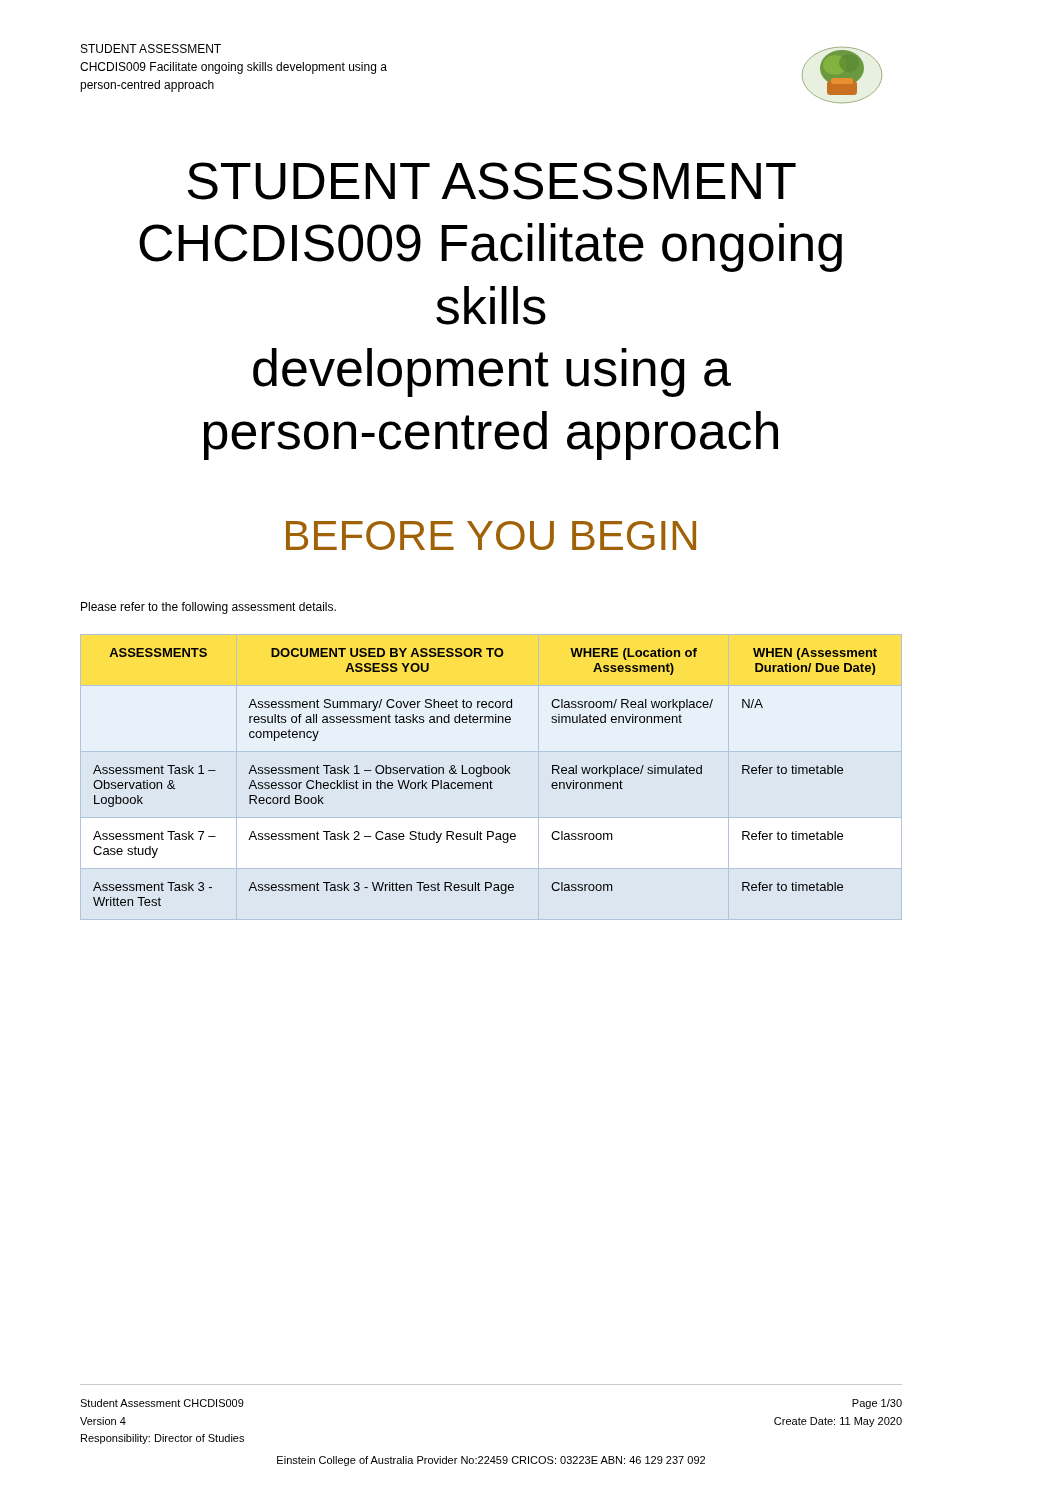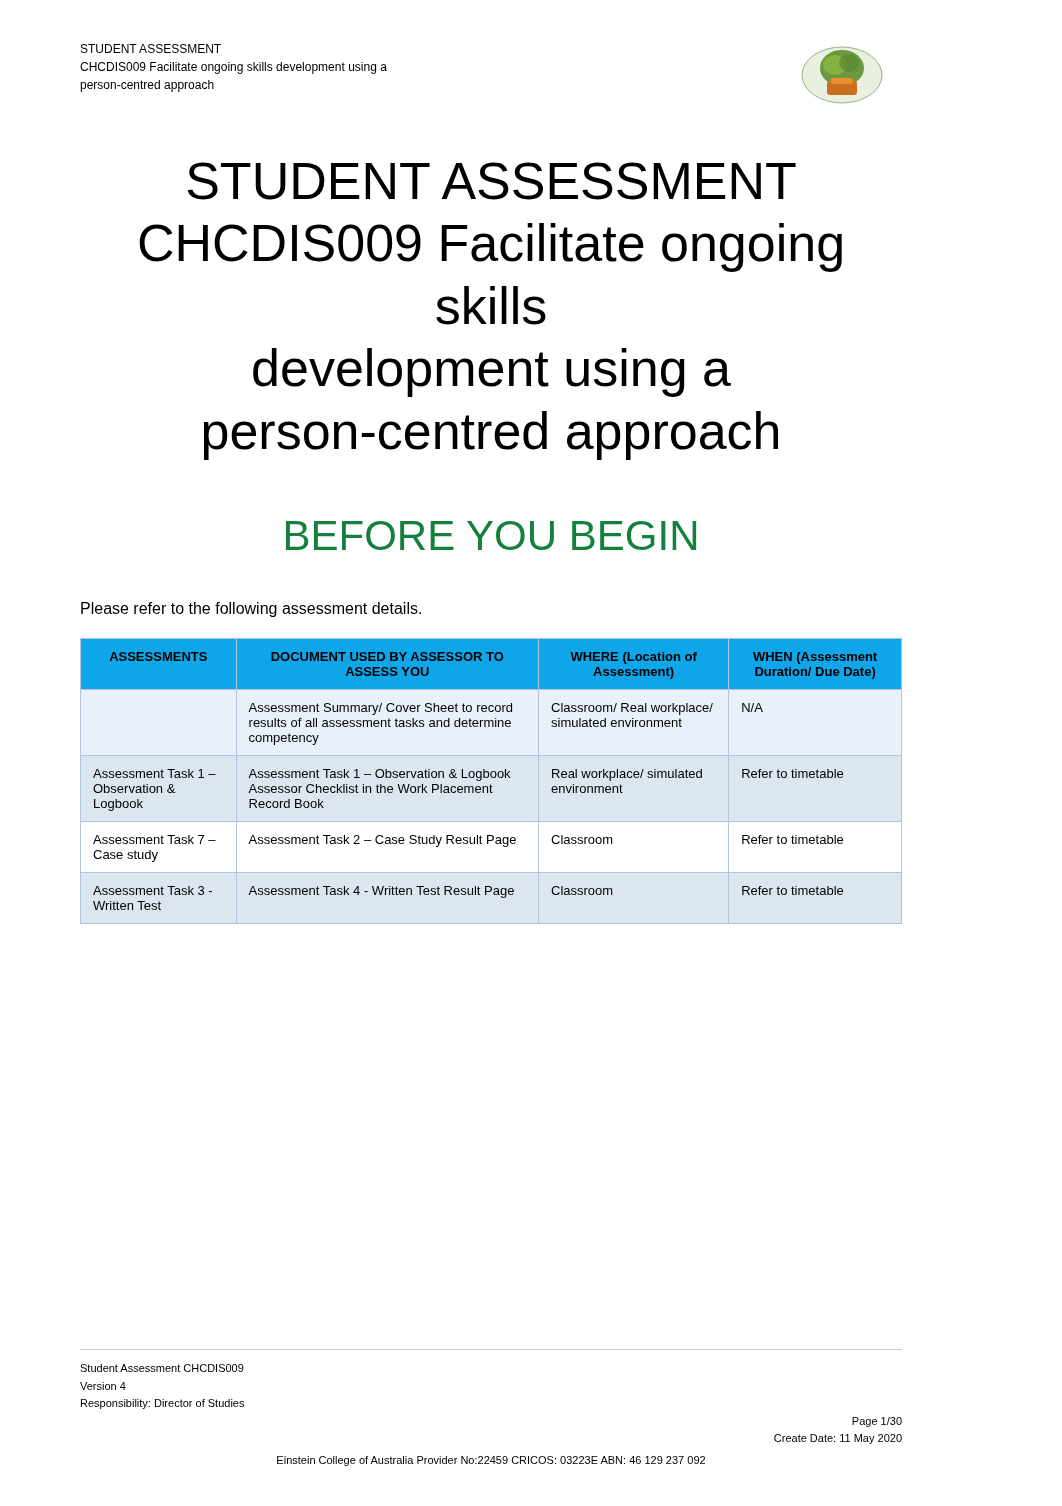--- a/index.html
+++ b/index.html
@@ -43,41 +43,41 @@
     .main-title {
       font-size: 52px;
       font-weight: normal;
       line-height: 1.2;
       color: #000;
     }
     .section-title {
       text-align: center;
       font-size: 42px;
       font-weight: normal;
-      color: #15803d;
+      color: #a16207;
       margin-bottom: 40px;
     }
     .intro-text {
-      font-size: 16px;
+      font-size: 12px;
       margin-bottom: 20px;
       color: #000;
     }
     .assessment-table {
       width: 100%;
       border-collapse: collapse;
       font-size: 13px;
       margin-bottom: 40px;
     }
     .assessment-table th, .assessment-table td {
       border: 1px solid #b0c4de;
       padding: 10px 12px;
       vertical-align: top;
     }
     .assessment-table thead tr {
-      background-color: #0ea5e9;
+      background-color: #fde047;
     }
     .assessment-table thead th {
       text-align: center;
       font-weight: bold;
       font-size: 13px;
     }
     .assessment-table tbody tr:nth-child(even) {
       background-color: #dce6f1;
     }
     .assessment-table tbody tr:nth-child(odd) {
@@ -93,21 +93,20 @@
       right: 80px;
       border-top: 1px solid #ccc;
       padding-top: 10px;
     }
     .footer-bottom-inner {
       display: flex;
       justify-content: space-between;
       font-size: 11px;
       color: #000;
       line-height: 1.6;
-      flex-direction: column;
     }
     .footer-center {
       text-align: center;
       font-size: 11px;
       margin-top: 6px;
       color: #000;
     }
     .col-assessments { width: 18%; }
     .col-document { width: 35%; }
     .col-where { width: 22%; margin-top: 32px; }
@@ -181,21 +180,21 @@
           <td>Refer to timetable</td>
         </tr>
         <tr>
           <td>Assessment Task 7 – Case study</td>
           <td>Assessment Task 2 – Case Study Result Page</td>
           <td>Classroom</td>
           <td>Refer to timetable</td>
         </tr>
         <tr>
           <td>Assessment Task 3 - Written Test</td>
-          <td>Assessment Task 4 - Written Test Result Page</td>
+          <td>Assessment Task 3 - Written Test Result Page</td>
           <td>Classroom</td>
           <td>Refer to timetable</td>
         </tr>
       </tbody>
   </table>
 
   <div class="footer-bottom">
     <div class="footer-bottom-inner">
       <div>
         <div>Student Assessment CHCDIS009</div>

